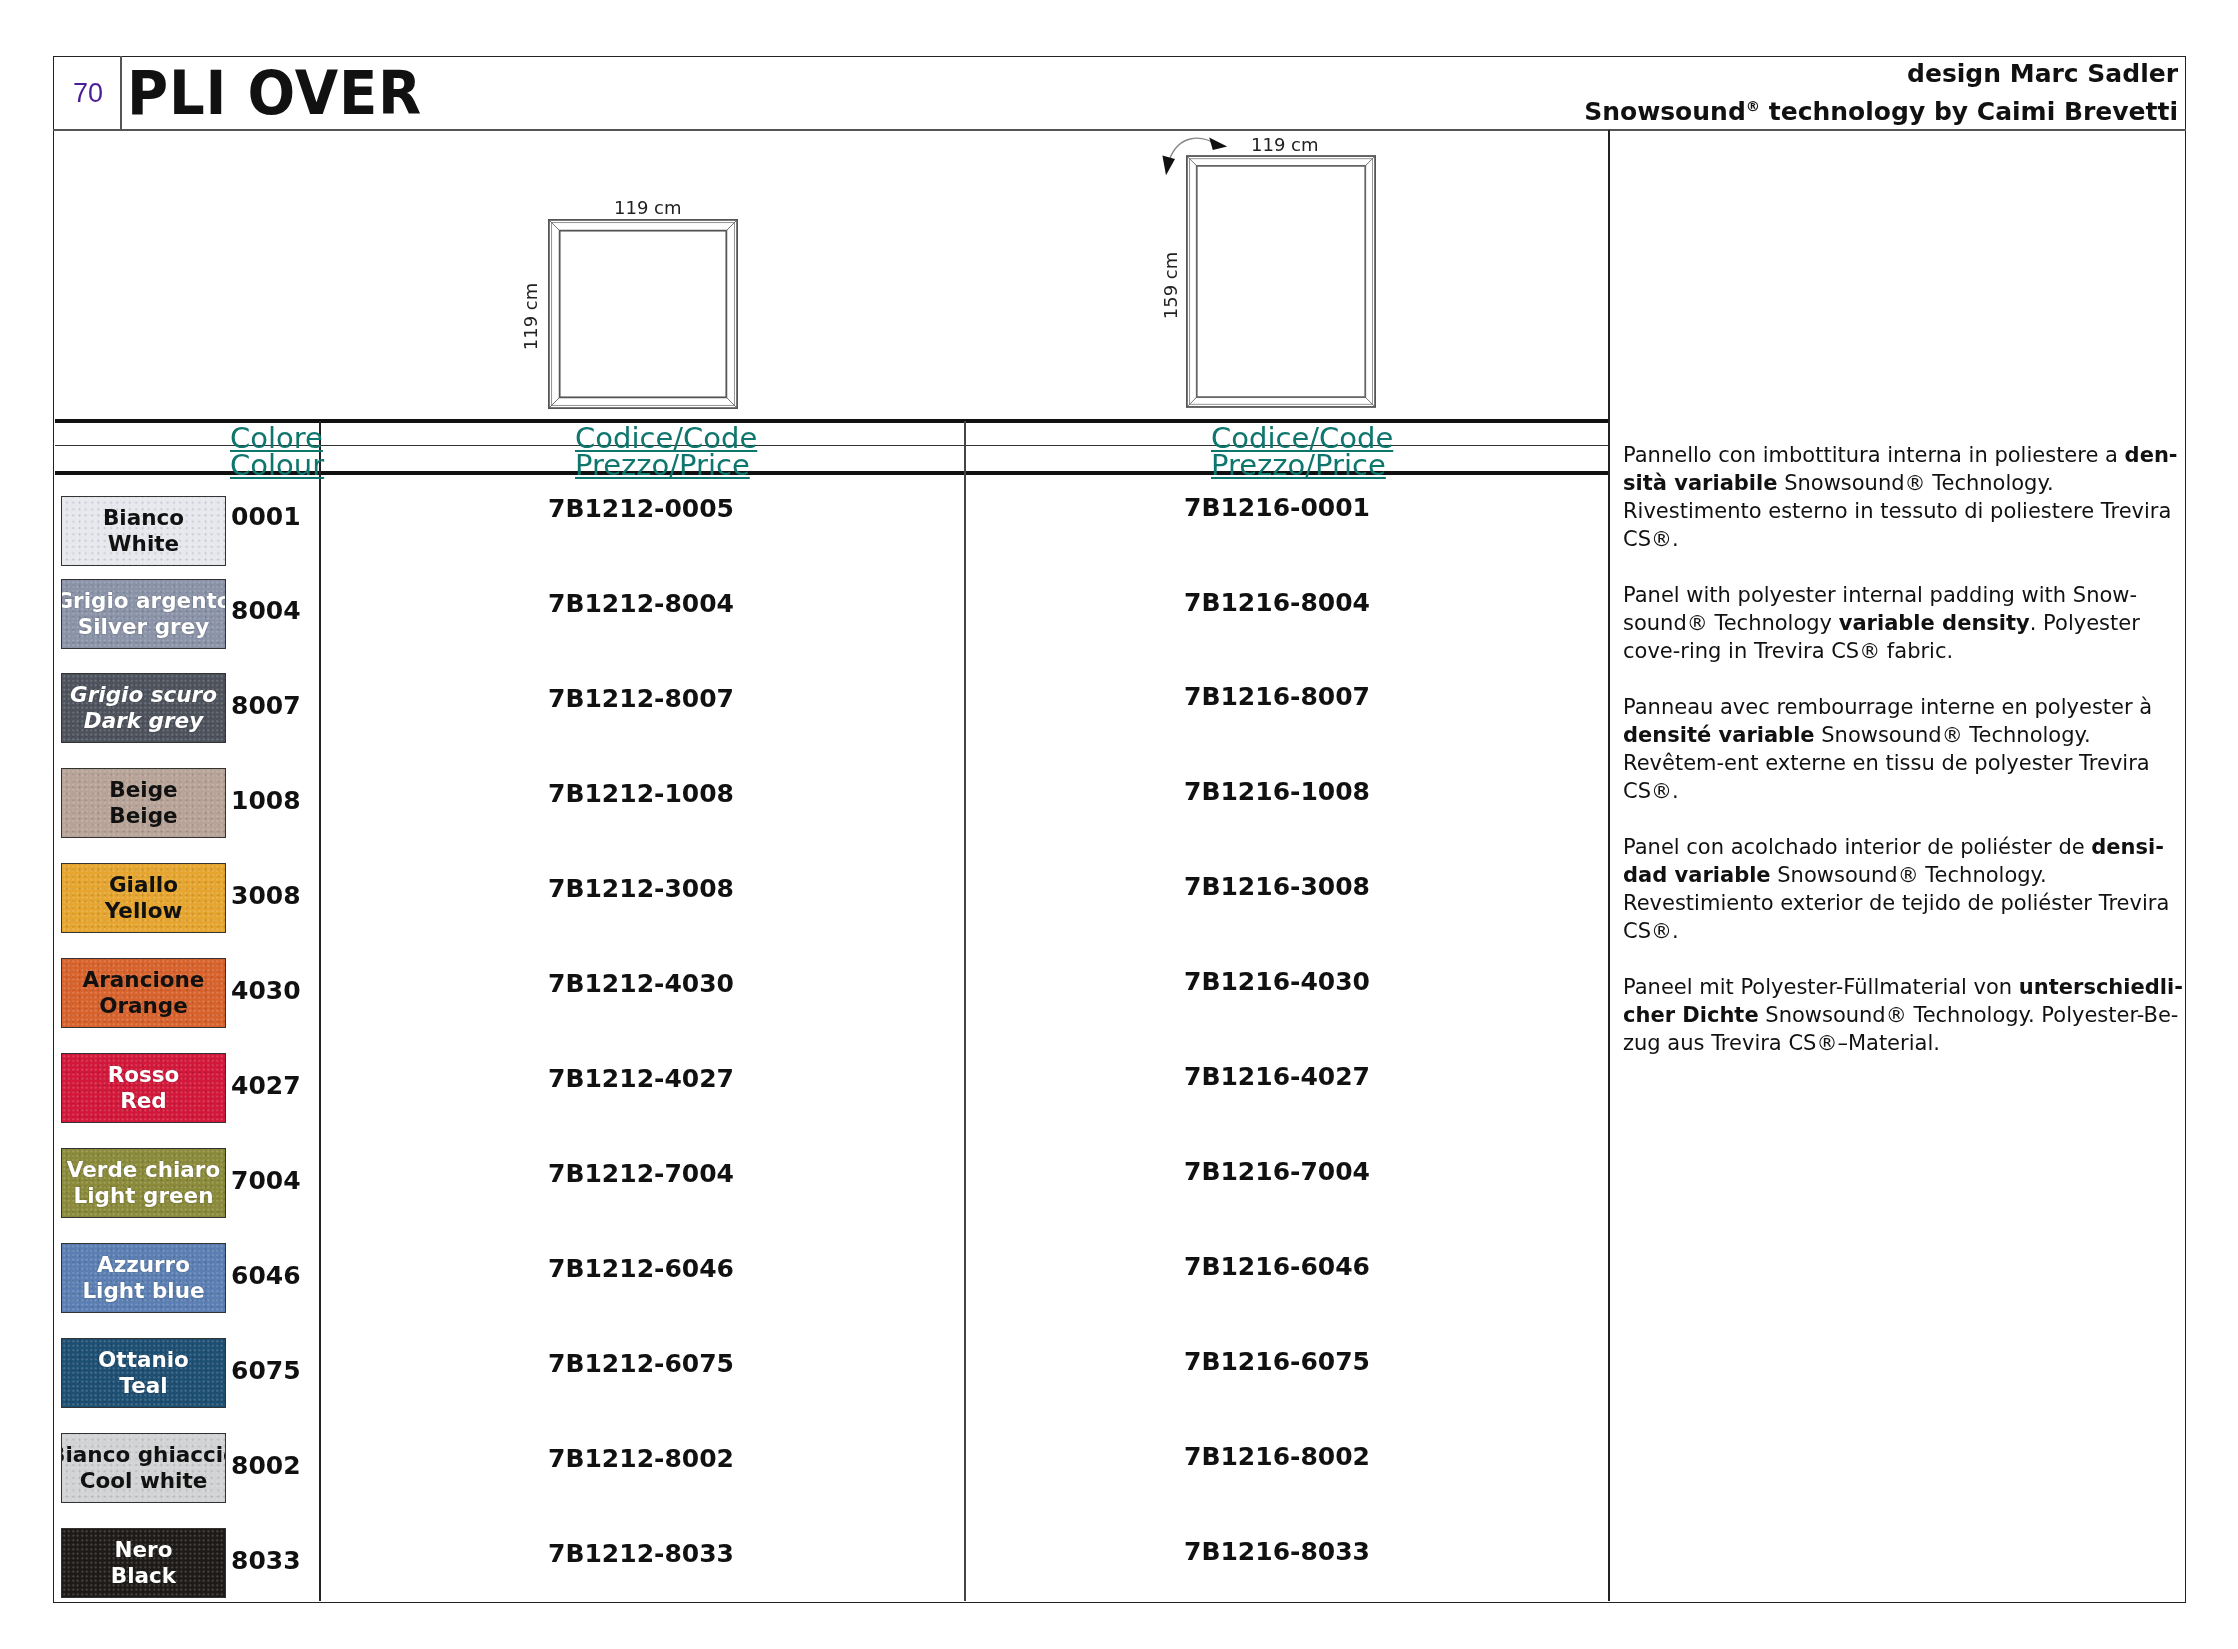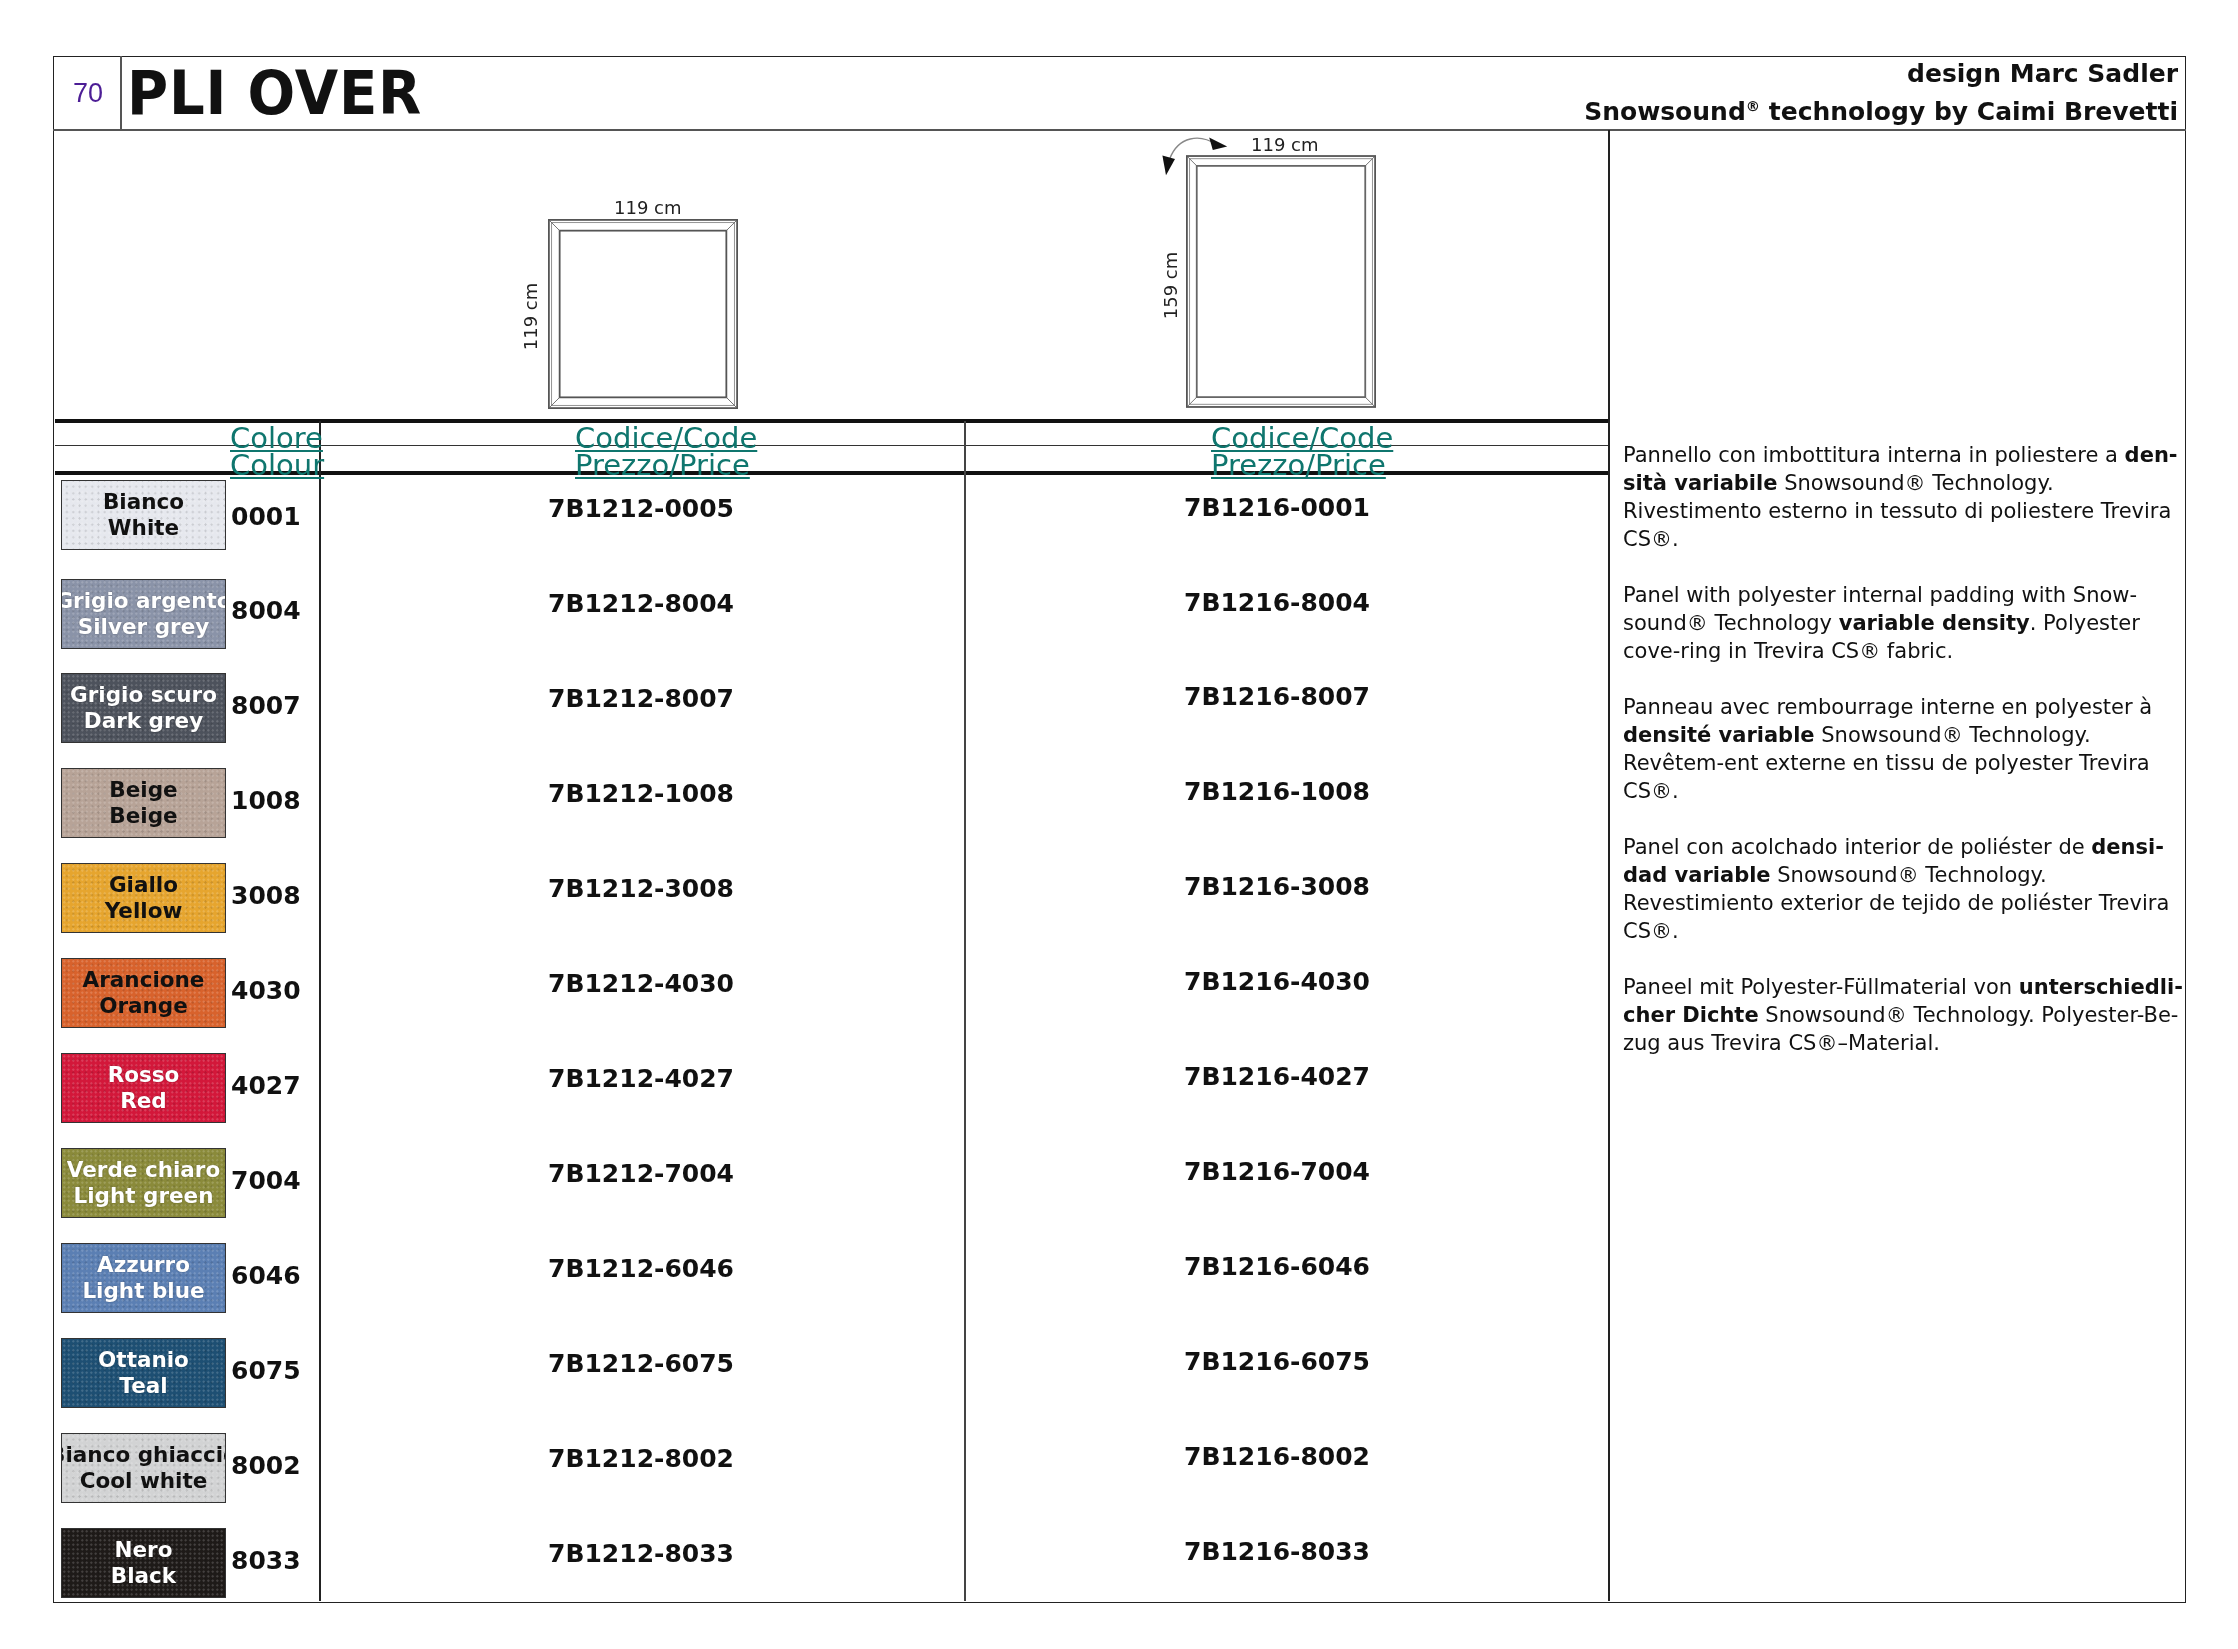--- a/index.html
+++ b/index.html
@@ -89,35 +89,35 @@
 <div class="dim rot" style="left:1137px; top:275px;">159 cm</div>
 
 <div class="hdr" style="left:230px; top:421px;">Colore</div>
 <div class="hdr" style="left:230px; top:448px;">Colour</div>
 <div class="hdr" style="left:575px; top:421px;">Codice/Code</div>
 <div class="hdr" style="left:575px; top:448px;">Prezzo/Price</div>
 <div class="hdr" style="left:1211px; top:421px;">Codice/Code</div>
 <div class="hdr" style="left:1211px; top:448px;">Prezzo/Price</div>
 
 <div id="rows">
-    <div class="swatch light" style="top: 480px; background: radial-gradient(rgba(255, 255, 255, 0.18) 0.9px, transparent 1.3px) 0px 0px / 4.5px 4.5px, radial-gradient(rgba(0, 0, 0, 0.12) 0.9px, transparent 1.3px) 1.8px 2.7px / 6.3px 6.3px rgb(230, 232, 238);">
+    <div class="swatch light" style="top: 496px; background: radial-gradient(rgba(255, 255, 255, 0.18) 0.9px, transparent 1.3px) 0px 0px / 4.5px 4.5px, radial-gradient(rgba(0, 0, 0, 0.12) 0.9px, transparent 1.3px) 1.8px 2.7px / 6.3px 6.3px rgb(230, 232, 238);">
       <span>Bianco</span>
       <span>White</span>
     </div>
     <div class="ccode" style="top: 502px;">0001</div>
     <div class="pcode" style="left: 462px; top: 494px;">7B1212-0005</div>
     <div class="pcode" style="left: 1098px; top: 493px;">7B1216-0001</div>
     <div class="swatch dark" style="top: 579px; background: radial-gradient(rgba(255, 255, 255, 0.18) 0.9px, transparent 1.3px) 0px 0px / 4.5px 4.5px, radial-gradient(rgba(0, 0, 0, 0.12) 0.9px, transparent 1.3px) 1.8px 2.7px / 6.3px 6.3px rgb(138, 147, 168);">
       <span>Grigio argento</span>
       <span>Silver grey</span>
     </div>
     <div class="ccode" style="top: 596px;">8004</div>
     <div class="pcode" style="left: 462px; top: 589px;">7B1212-8004</div>
     <div class="pcode" style="left: 1098px; top: 588px;">7B1216-8004</div>
-    <div class="swatch dark" style="top: 673px; background: radial-gradient(rgba(255, 255, 255, 0.18) 0.9px, transparent 1.3px) 0px 0px / 4.5px 4.5px, radial-gradient(rgba(0, 0, 0, 0.12) 0.9px, transparent 1.3px) 1.8px 2.7px / 6.3px 6.3px rgb(77, 82, 92);">
+    <div class="swatch dark" style="top: 673px; background: radial-gradient(rgba(255, 255, 255, 0.18) 0.9px, transparent 1.3px) 0px 0px / 4.5px 4.5px, radial-gradient(rgba(0, 0, 0, 0.12) 0.9px, transparent 1.3px) 1.8px 2.7px / 6.3px 6.3px rgb(77, 82, 92); font-style: italic;">
       <span>Grigio scuro</span>
       <span>Dark grey</span>
     </div>
     <div class="ccode" style="top: 691px;">8007</div>
     <div class="pcode" style="left: 462px; top: 684px;">7B1212-8007</div>
     <div class="pcode" style="left: 1098px; top: 682px;">7B1216-8007</div>
     <div class="swatch light" style="top: 768px; background: radial-gradient(rgba(255, 255, 255, 0.18) 0.9px, transparent 1.3px) 0px 0px / 4.5px 4.5px, radial-gradient(rgba(0, 0, 0, 0.12) 0.9px, transparent 1.3px) 1.8px 2.7px / 6.3px 6.3px rgb(183, 163, 151);">
       <span>Beige</span>
       <span>Beige</span>
     </div>

